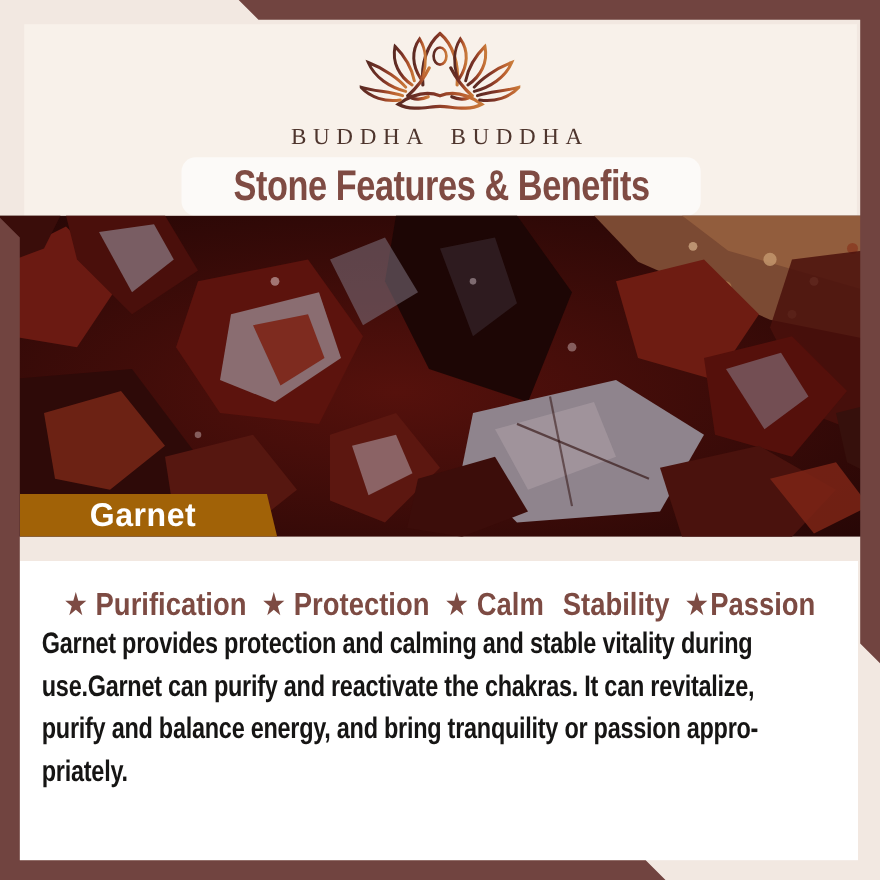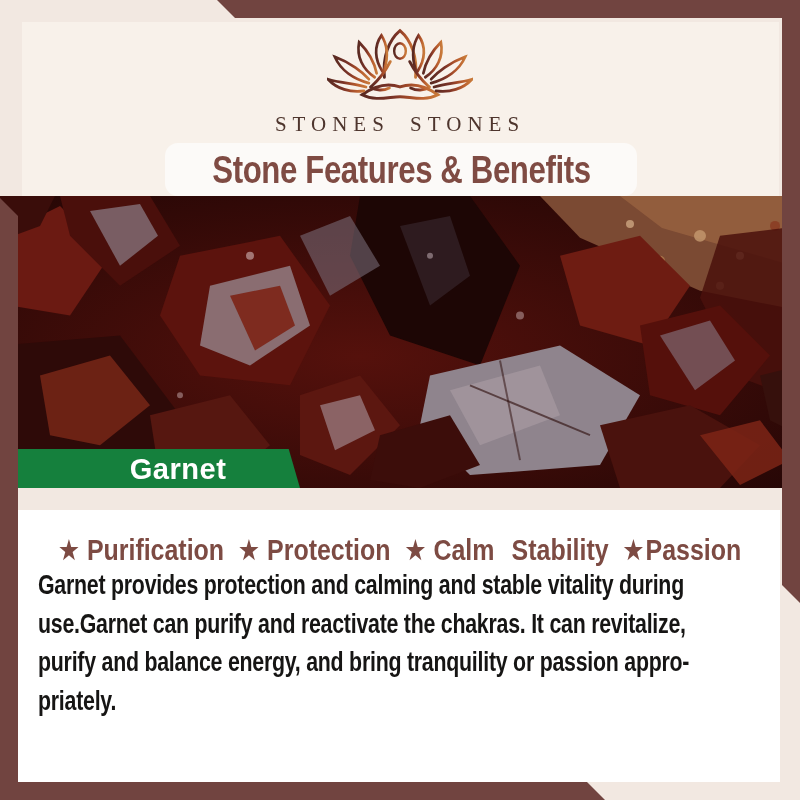--- a/index.html
+++ b/index.html
@@ -28,23 +28,22 @@
     font-size:39px;font-weight:bold;color:#7f4b43;white-space:nowrap;
     letter-spacing:-0.5px;transform:scaleX(0.80);transform-origin:center;
   }
 
   
   .photo{position:absolute;left:0;top:196px;width:800px;height:292px;}
 
   
   .stone-band{
     position:absolute;left:18px;top:449px;width:234px;height:39px;
-    background:#15803d;display:flex;align-items:center;justify-content:center;
+    background:#a16207;display:flex;align-items:center;justify-content:center;
     clip-path:polygon(0 0,96% 0,100% 100%,0 100%);
-    padding-left:48px;
   }
   .stone-band span{
     color:#ffffff;font-size:30px;font-weight:bold;letter-spacing:0.5px;
     transform:scaleX(0.97);padding-right:10px;
   }
 
   
   .content-panel{position:absolute;left:18px;top:510px;width:762px;height:272px;background:#ffffff;}
 
   
@@ -105,21 +104,21 @@
           <path d="M 43,58 C 28,54 14,45 8,31 C 24,37 37,47 43,54"></path>
           <path d="M 38,66 C 24,68 10,64 1,54 C 14,58 28,58 40,62"></path>
           <path d="M 93,46 C 101,34 102,20 94,9 C 87,20 88,34 91,44"></path>
           <path d="M 101,52 C 113,44 120,31 117,16 C 107,26 101,38 99,48"></path>
           <path d="M 107,58 C 122,54 136,45 142,31 C 126,37 113,47 107,54"></path>
           <path d="M 112,66 C 126,68 140,64 149,54 C 136,58 122,58 110,62"></path>
         </g>
       </g>
     </svg>
   </div>
-  <div class="brand-name">STONES STONES</div>
+  <div class="brand-name">BUDDHA BUDDHA</div>
 
   <div class="banner">
     <div class="banner-title">Stone Features &amp; Benefits</div>
   </div>
 
   <div class="photo">
     <svg width="800" height="292" viewBox="0 0 800 293" preserveAspectRatio="none">
       <defs>
         <radialGradient id="gbg" cx="45%" cy="55%" r="75%">
           <stop offset="0%" stop-color="#55110c"></stop>

